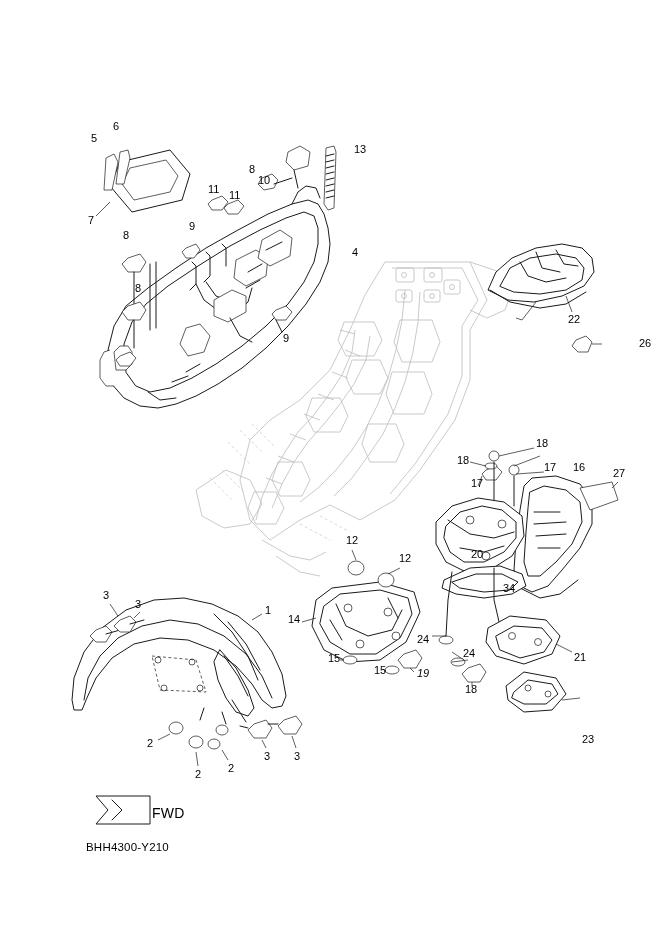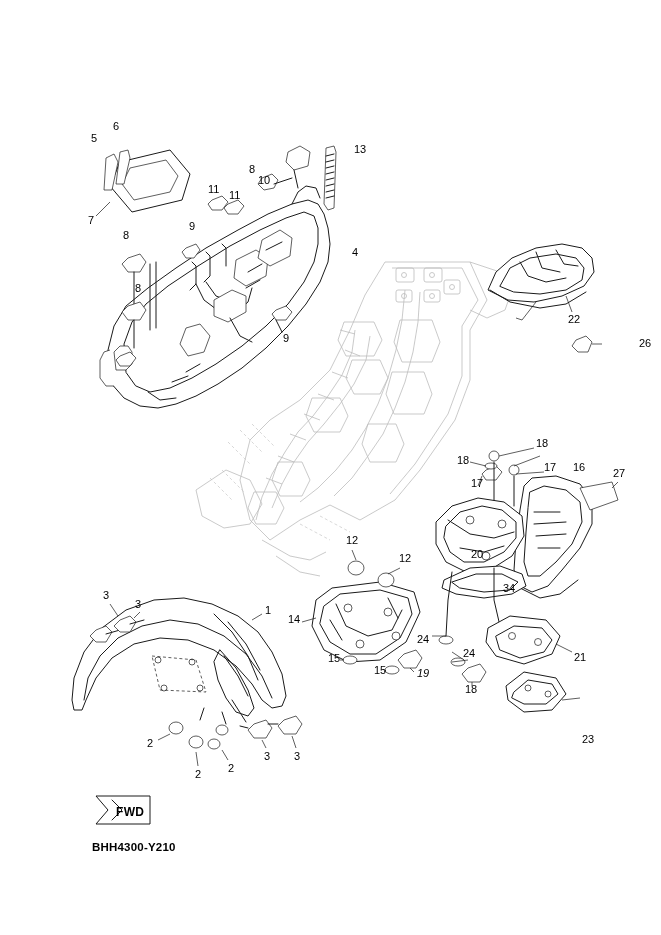--- a/index.html
+++ b/index.html
@@ -37,24 +37,25 @@
     user-select: none;
   }
   .part-code {
     position: absolute;
     font-size: 11.5px;
     letter-spacing: 0.2px;
     color: #000000;
   }
   .fwd-label {
     position: absolute;
-    font-size: 12px;
-    font-weight: bold;
+    font-size: 14px;
+    font-weight: normal;
     letter-spacing: 0.3px;
     color: #000000;
+    margin-left: 36px;
   }
 </style>
 </head>
 <body>
 
 <div id="diagram-root">
 
   <svg class="art" viewBox="0 0 661 935" xmlns="http://www.w3.org/2000/svg">
     <defs>
       <style>
@@ -339,15 +340,15 @@
   <div class="callout" style="left:103px; top:590px;">3</div>
   <div class="callout" style="left:135px; top:599px;">3</div>
   <div class="callout" style="left:147px; top:738px;">2</div>
   <div class="callout" style="left:195px; top:769px;">2</div>
   <div class="callout" style="left:228px; top:763px;">2</div>
   <div class="callout" style="left:264px; top:751px;">3</div>
   <div class="callout" style="left:294px; top:751px;">3</div>
 
   <div class="fwd-label" style="left:116px; top:805px;">FWD</div>
 
-  <div class="part-code" style="left:92px; top:841px;font-weight:bold;">BHH4300-Y210</div>
+  <div class="part-code" style="left:86px; top:841px;">BHH4300-Y210</div>
 
 </div>
 
 </body></html>

